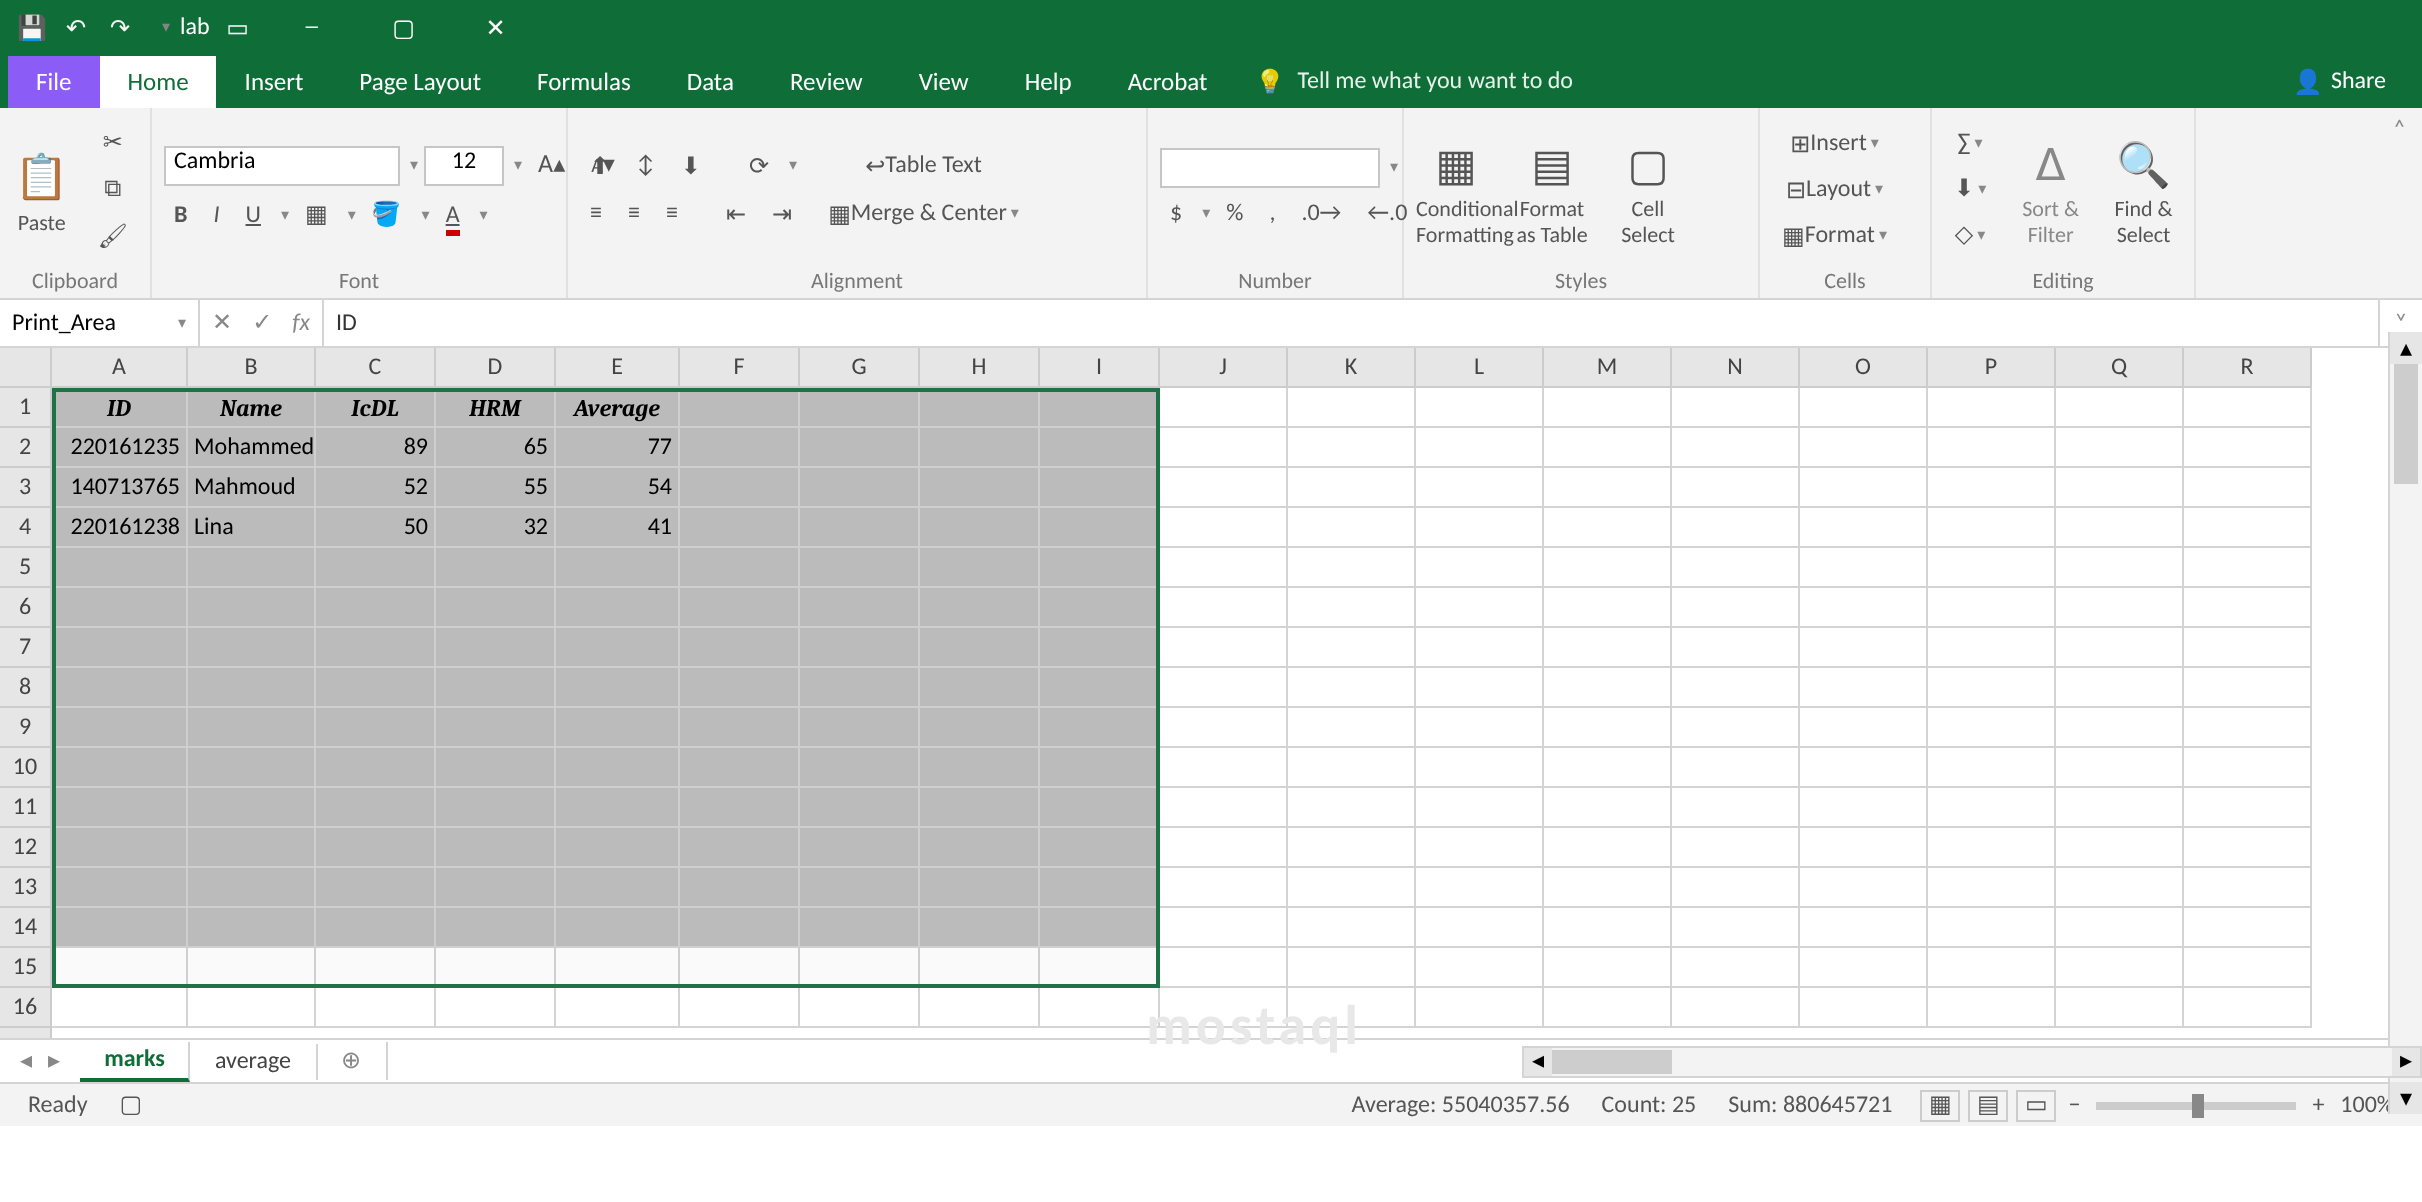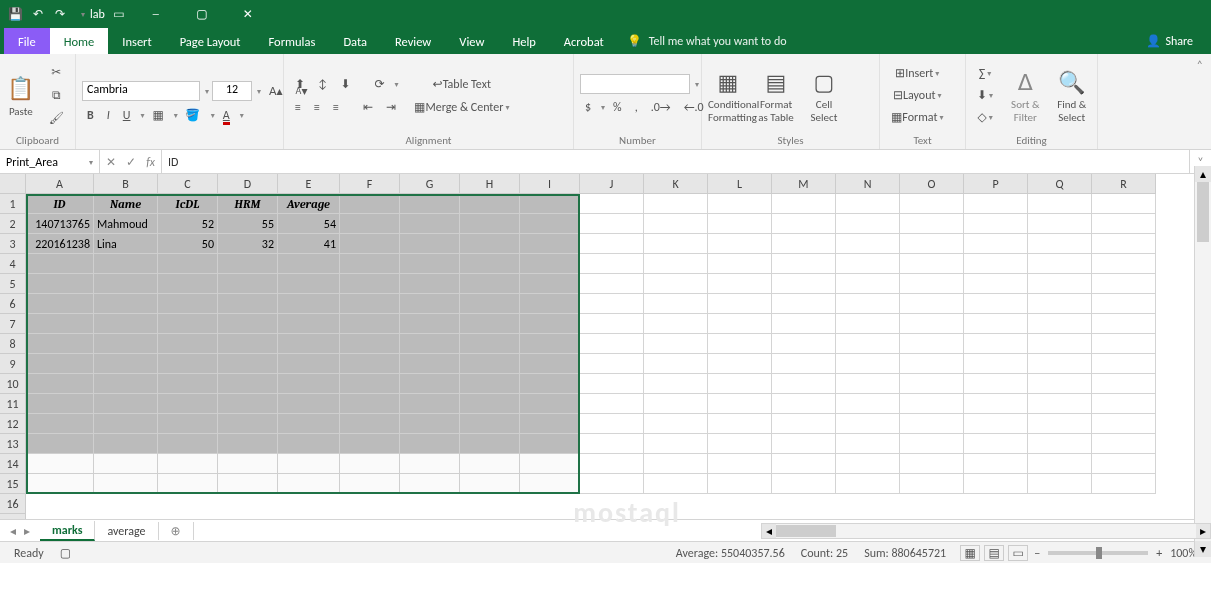--- a/index.html
+++ b/index.html
@@ -178,20 +178,21 @@
               <span>🪣</span>
             </span>
             <span class="dd">▾</span>
         <span class="rbtn">
               <span><u style="border-bottom:3px solid #c00;">A</u></span>
             </span>
             <span class="dd">▾</span>
       </div>
     </div>
       </div>
+    <div class="group-label">Font</div>
   </div>
 
   <div class="group" style="width:290px;">
     <div class="group-body">
       <div class="col">
         <div class="row">
           <span class="rbtn">⬆</span>
           <span class="rbtn">↕</span>
           <span class="rbtn">⬇</span>
           <span style="width:8px;"></span>
@@ -261,21 +262,21 @@
   </div>
 
   <div class="group" style="width:86px;">
     <div class="group-body">
         <div class="col grey" style="gap:2px;">
       <span class="rbtn">⊞ <span>Insert</span> <span class="dd">▾</span></span>
       <span class="rbtn">⊟ <span>Layout</span> <span class="dd">▾</span></span>
       <span class="rbtn">▦ <span>Format</span> <span class="dd">▾</span></span>
     </div>
       </div>
-    <div class="group-label">Text</div>
+    <div class="group-label">Cells</div>
   </div>
 
   <div class="group" style="width:132px;">
     <div class="group-body">
       <div class="col grey" style="gap:2px;">
         <span class="rbtn">∑<span class="dd">▾</span></span>
         <span class="rbtn">⬇<span class="dd">▾</span></span>
         <span class="rbtn">◇<span class="dd">▾</span></span>
       </div>
       <div class="btn-lg grey">
@@ -362,20 +363,40 @@
         <div class="cell" style="width: 64px; background: rgb(255, 255, 255);"></div>
         <div class="cell" style="width: 64px; background: rgb(255, 255, 255);"></div>
         <div class="cell" style="width: 64px; background: rgb(255, 255, 255);"></div>
         <div class="cell" style="width: 64px; background: rgb(255, 255, 255);"></div>
         <div class="cell" style="width: 64px; background: rgb(255, 255, 255);"></div>
         <div class="cell" style="width: 64px; background: rgb(255, 255, 255);"></div>
         <div class="cell" style="width: 64px; background: rgb(255, 255, 255);"></div>
         <div class="cell" style="width: 64px; background: rgb(255, 255, 255);"></div>
       </div>
       <div class="cellrow shade">
+        <div class="cell num" style="width: 68px;">220161235</div>
+        <div class="cell" style="width: 64px;">Mohammed</div>
+        <div class="cell num" style="width: 60px;">89</div>
+        <div class="cell num" style="width: 60px;">65</div>
+        <div class="cell num" style="width: 62px;">77</div>
+        <div class="cell" style="width: 60px;"></div>
+        <div class="cell" style="width: 60px;"></div>
+        <div class="cell" style="width: 60px;"></div>
+        <div class="cell" style="width: 60px;"></div>
+        <div class="cell" style="width: 64px; background: rgb(255, 255, 255);"></div>
+        <div class="cell" style="width: 64px; background: rgb(255, 255, 255);"></div>
+        <div class="cell" style="width: 64px; background: rgb(255, 255, 255);"></div>
+        <div class="cell" style="width: 64px; background: rgb(255, 255, 255);"></div>
+        <div class="cell" style="width: 64px; background: rgb(255, 255, 255);"></div>
+        <div class="cell" style="width: 64px; background: rgb(255, 255, 255);"></div>
+        <div class="cell" style="width: 64px; background: rgb(255, 255, 255);"></div>
+        <div class="cell" style="width: 64px; background: rgb(255, 255, 255);"></div>
+        <div class="cell" style="width: 64px; background: rgb(255, 255, 255);"></div>
+      </div>
+      <div class="cellrow shade">
         <div class="cell num" style="width: 68px;">140713765</div>
         <div class="cell" style="width: 64px;">Mahmoud</div>
         <div class="cell num" style="width: 60px;">52</div>
         <div class="cell num" style="width: 60px;">55</div>
         <div class="cell num" style="width: 62px;">54</div>
         <div class="cell" style="width: 60px;"></div>
         <div class="cell" style="width: 60px;"></div>
         <div class="cell" style="width: 60px;"></div>
         <div class="cell" style="width: 60px;"></div>
         <div class="cell" style="width: 64px; background: rgb(255, 255, 255);"></div>

